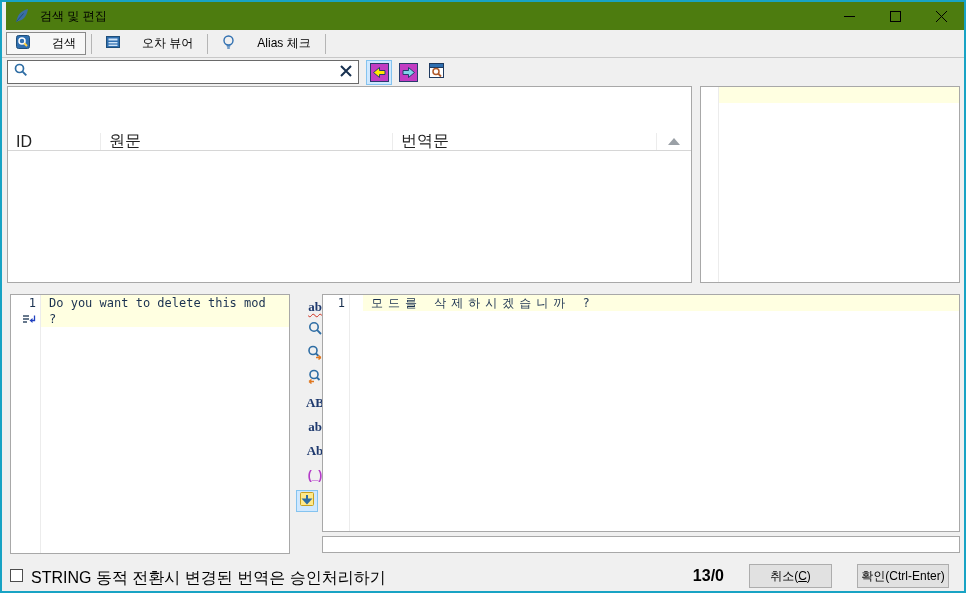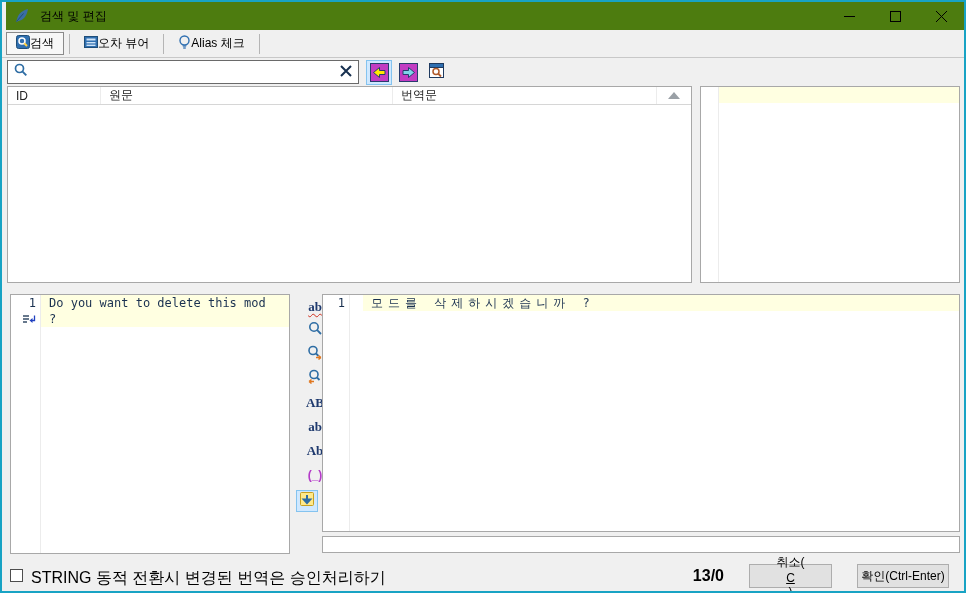--- a/index.html
+++ b/index.html
@@ -11,32 +11,32 @@
     overflow:hidden;
   }
   
   .titlebar { position:absolute; left:4px; top:0; right:0; height:28px; background:#4d7c0f; display:flex; align-items:center; }
   .title-icon { margin-left:8px; display:flex; }
   .title-text { margin-left:10px; font-size:12px; }
   .win-controls { margin-left:auto; display:flex; height:100%; }
   .win-btn { width:46px; height:100%; display:flex; align-items:center; justify-content:center; }
   
   .tabbar { position:absolute; left:0; top:28px; right:0; height:28px; display:flex; align-items:center; padding-left:4px; border-bottom:1px solid #c8c8c8; }
-  .tab { display:flex; align-items:center; gap:0; padding:2px 9px; font-size:12px; height:23px; }
+  .tab { display:flex; align-items:center; gap:22px; padding:2px 9px; font-size:12px; height:23px; }
   .tab.active { border:1px solid #8a8a8a; background:#f7f7f7; }
   .tab-sep { width:1px; height:20px; background:#b5b5b5; margin:0 5px; }
   
   .search-box { position:absolute; left:5px; top:58px; width:352px; height:24px; background:#fff; border:1px solid #6a6a6a; display:flex; align-items:center; padding:0 6px; gap:5px; }
   .search-input { flex:1; border:none; outline:none; font-size:12px; height:18px; background:transparent; }
   .nav-btn { position:absolute; top:58px; width:26px; height:25px; display:flex; align-items:center; justify-content:center; background:transparent; border:1px solid transparent; }
   .nav-btn.hl { background:#cfe8ff; border:1px solid #84c3ef; }
   .arrow-chip { width:19px; height:19px; background:#c23cc2; border:1px solid #283c6e; display:flex; align-items:center; justify-content:center; }
   
   .table-panel { position:absolute; left:5px; top:84px; width:685px; height:197px; background:#fff; border:1px solid #a8a8a8; }
-  .table-header { display:flex; height:18px; border-bottom:1px solid #d6d6d6; font-size:12px; color:#222; align-items:center; }
+  .table-header { display:flex; height:18px; border-bottom:1px solid #d6d6d6; font-size:16px; color:#222; align-items:center;margin-top:46px; }
   .th { padding:0 8px; border-right:1px solid #ececec; height:100%; display:flex; align-items:center; }
   .th-id { width:93px; } .th-src { width:292px; } .th-tgt { flex:1; }
   .th-sort { width:34px; border-right:none; justify-content:center; }
   .sort-up { width:0; height:0; border-left:6px solid transparent; border-right:6px solid transparent; border-bottom:7px solid #9aa0a6; }
   .rt-panel { position:absolute; left:698px; top:84px; width:260px; height:197px; background:#fff; border:1px solid #a8a8a8; display:flex; }
   .rt-gutter { width:18px; border-right:1px solid #ececec; }
   .rt-body { flex:1; }
   .hl-line { height:16px; background:#ffffe1; }
   
   .editor { background:#fff; border:1px solid #a8a8a8; position:absolute; display:flex; font-family:"DejaVu Sans Mono", monospace; font-size:12px; color:#1a3150; }
@@ -53,21 +53,21 @@
   .mid-toolbar { position:absolute; left:291px; top:296px; width:28px; display:flex; flex-direction:column; align-items:center; gap:7px; }
   .tool { height:17px; display:flex; align-items:center; justify-content:center;margin-left:16px; }
   .txt-icon { font-family:"Liberation Serif", serif; font-weight:bold; font-size:13px; color:#1f3a6e; line-height:1; }
   .wavy { text-decoration:underline; text-decoration-style:wavy; text-decoration-color:#d03020; text-underline-offset:2px; text-decoration-thickness:1px; }
   .magenta { color:#b43cc8; font-family:"Liberation Sans", sans-serif; font-size:12px; }
   .tool-btn-active { width:22px; height:22px; background:#cfe8ff; border:1px solid #84c3ef; display:flex; align-items:center; justify-content:center; }
   
   .footer-check { position:absolute; left:8px; top:567px; width:13px; height:13px; background:#fff; border:1px solid #4d4d4d; }
   .footer-label { position:absolute; left:29px; top:566px; font-size:16px; }
   .counter { position:absolute; left:660px; top:565px; width:62px; text-align:right; font-size:16px; font-weight:bold; }
-  .dlg-btn { position:absolute; top:562px; height:24px; background:#e1e1e1; border:1px solid #adadad; font-size:12px; font-family:"Liberation Sans", sans-serif; display:flex; align-items:center; justify-content:center;flex-direction:column; }
+  .dlg-btn { position:absolute; top:562px; height:24px; background:#e1e1e1; border:1px solid #adadad; font-size:12px; font-family:"Liberation Sans", sans-serif; display:flex; align-items:center; justify-content:center; }
   .btn-cancel { left:747px; width:83px; }
   .btn-ok { left:855px; width:92px; }
   .u { text-decoration:underline; }
 </style>
 </head>
 <body>
 
 <div class="window">
 
   <div class="titlebar">

